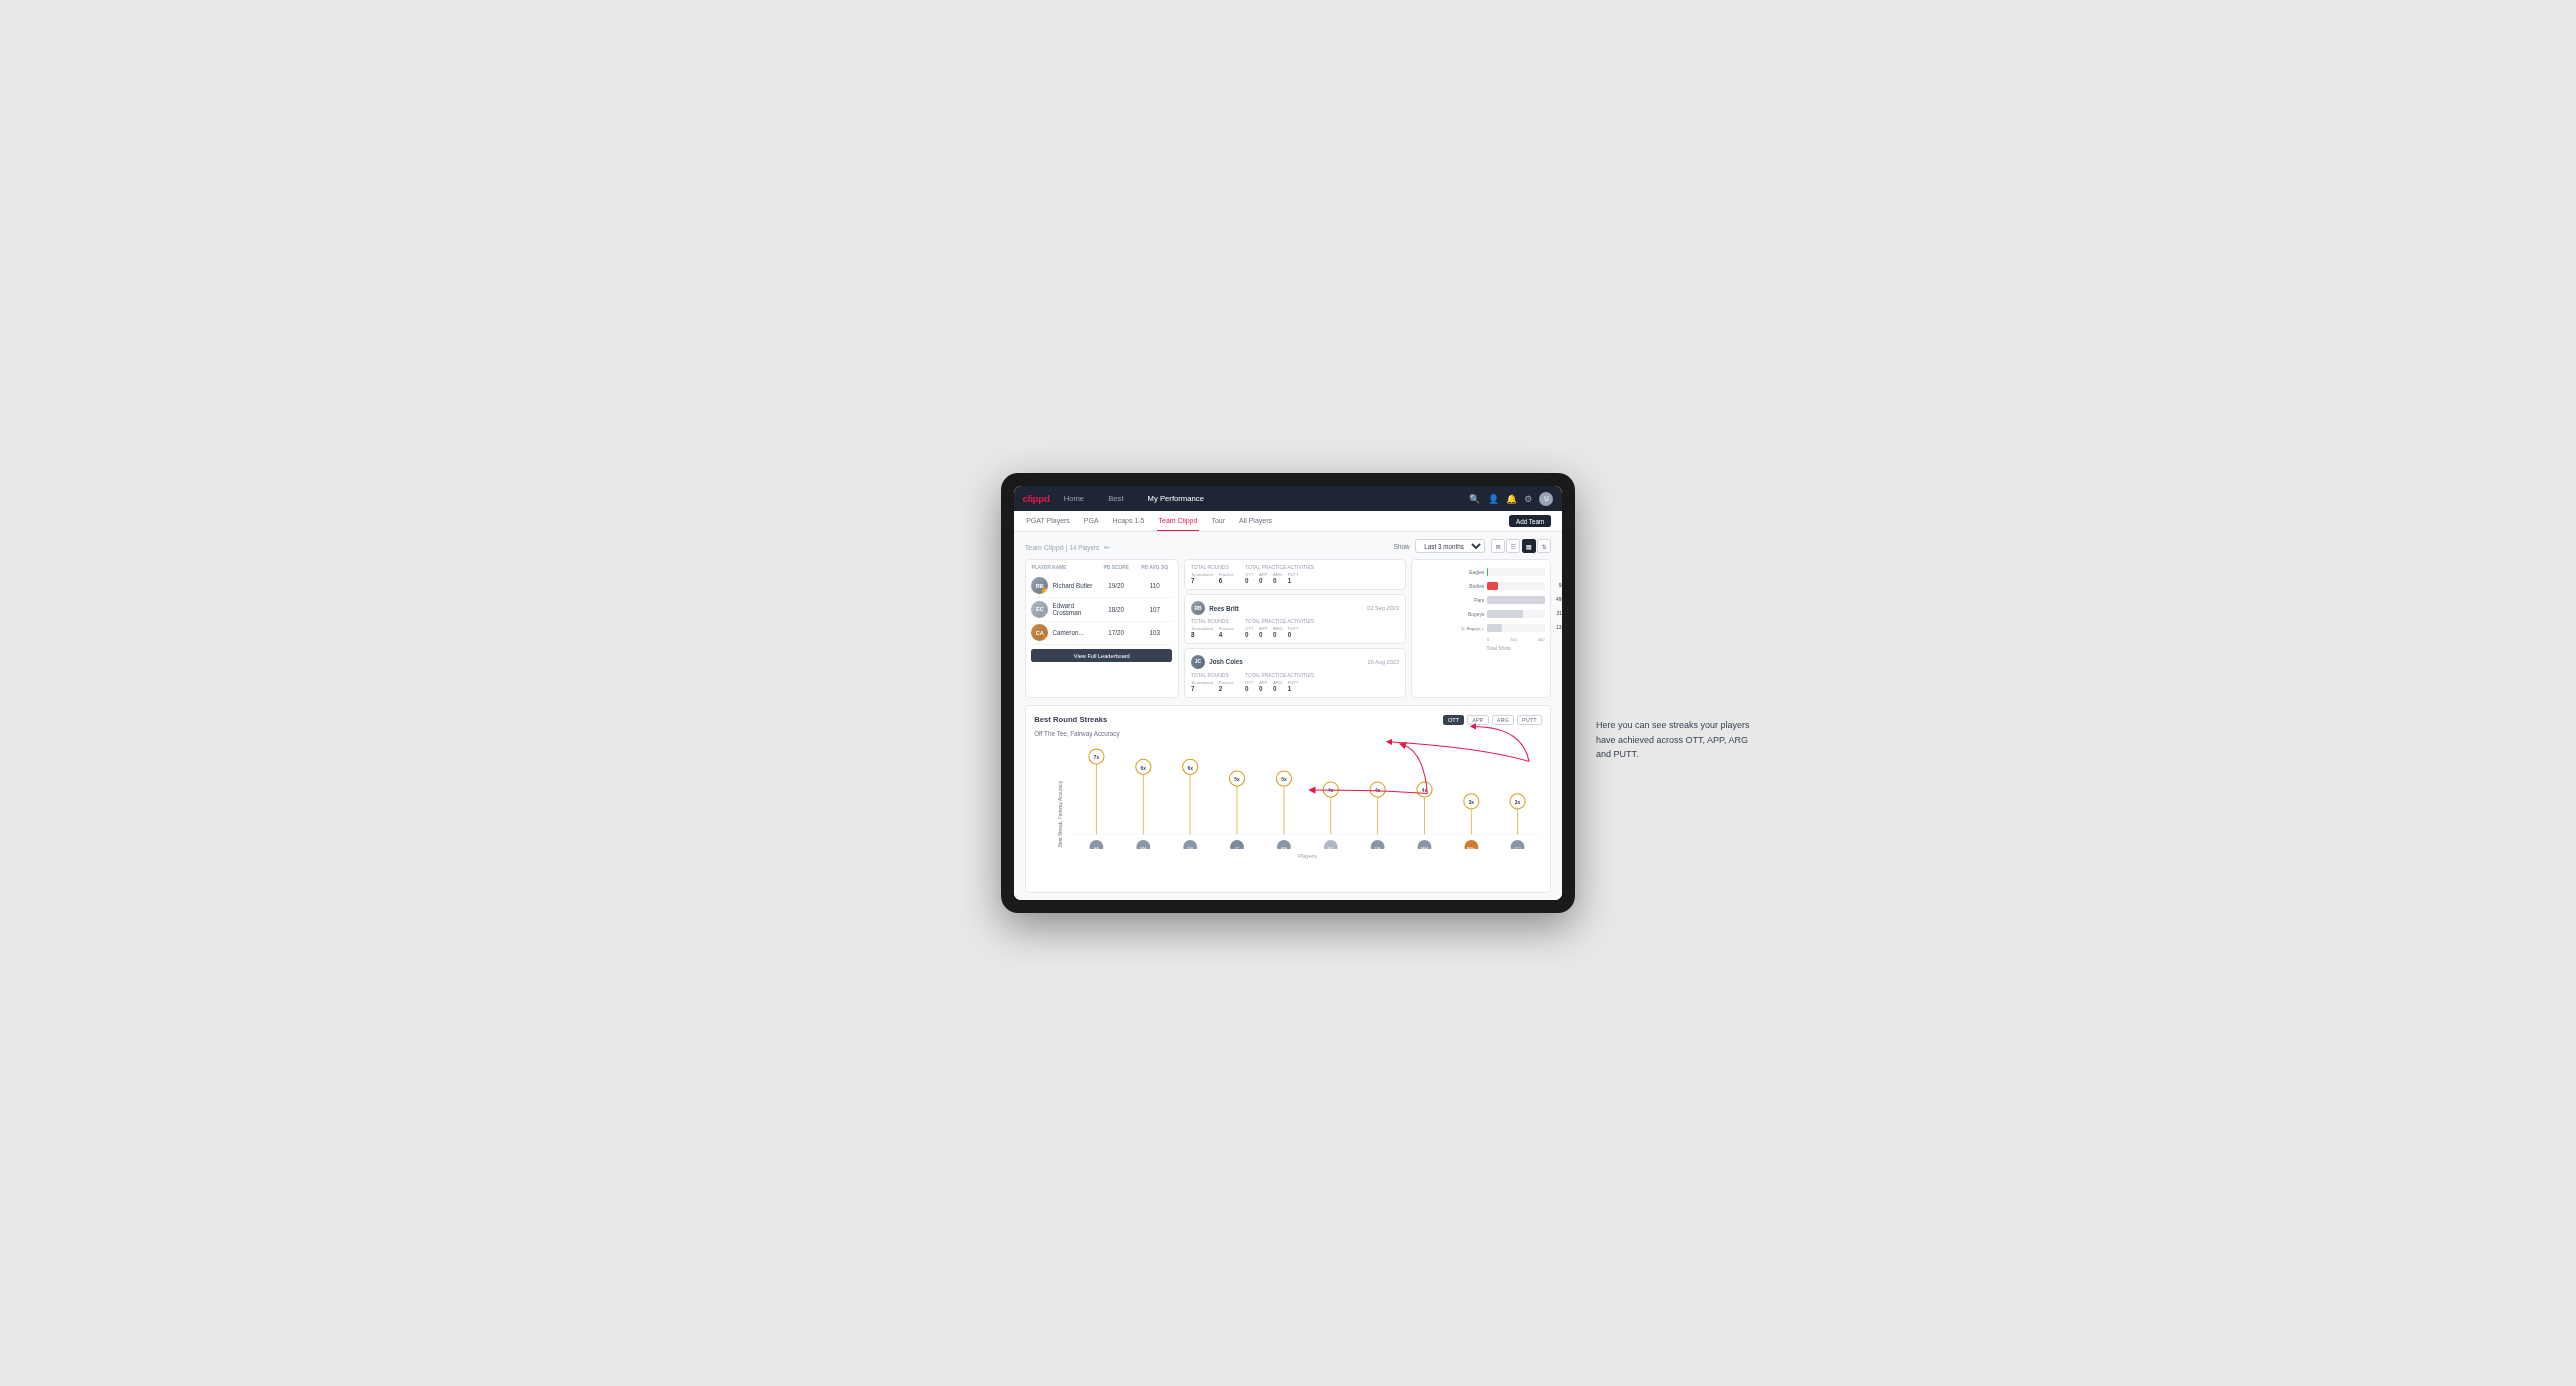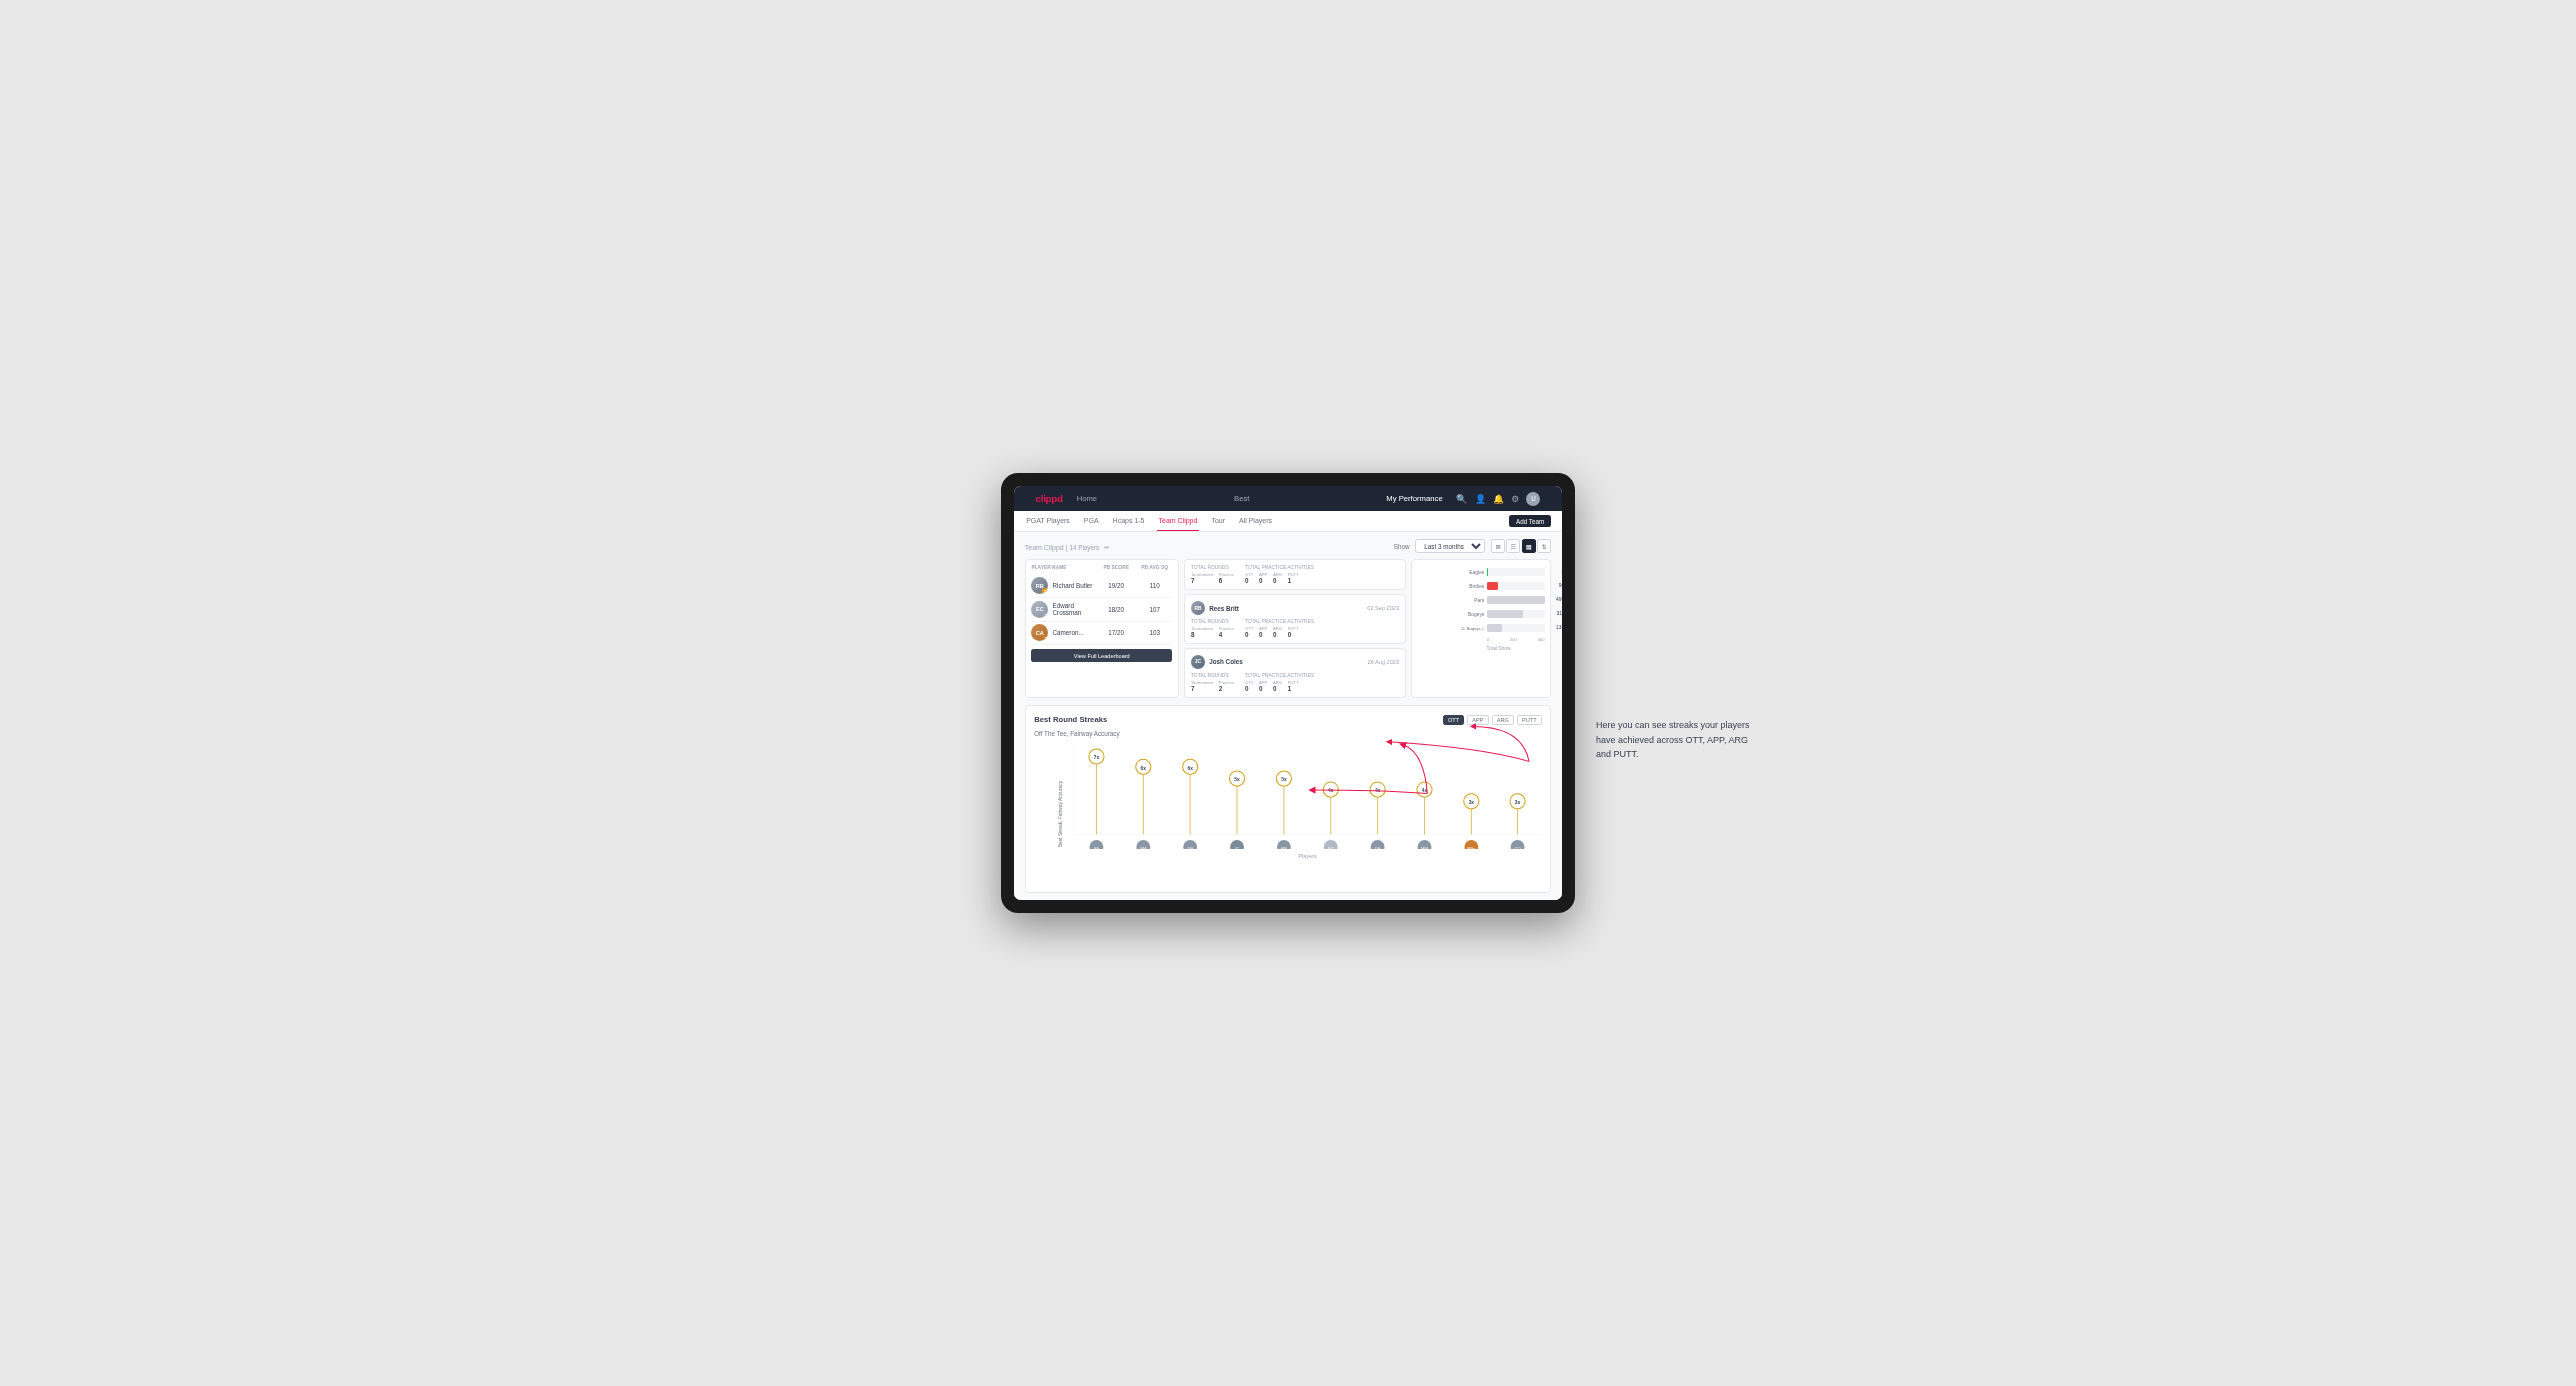--- a/index.html
+++ b/index.html
@@ -22,35 +22,34 @@
     .tablet-screen {
       background: #fff;
       border-radius: 7px;
       overflow: hidden;
     }
     
     .nav-bar {
       background: #1e2535;
       display: flex;
       align-items: center;
-      padding: 0 22px;
+      padding: 0 9px;
       height: 25px;
       gap: 14px;
     }
     .nav-logo {
       color: #e8184d;
       font-weight: 700;
       font-size: 9.8px;
       letter-spacing: -0.3px;
     }
     .nav-links {
       display: flex;
-      gap: 15px;
+      gap: 24px;
       flex: 1;
-      justify-content: space-between;
     }
     .nav-link {
       color: #9aa5b4;
       font-size: 7.7px;
       cursor: pointer;
       padding: 1.4px 0;
     }
     .nav-link.active {
       color: #fff;
     }

